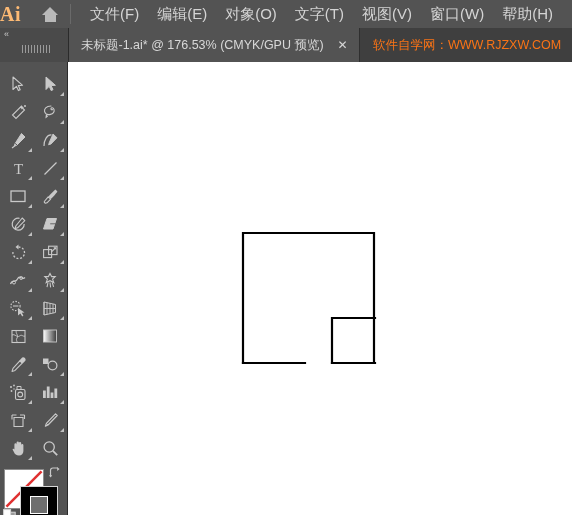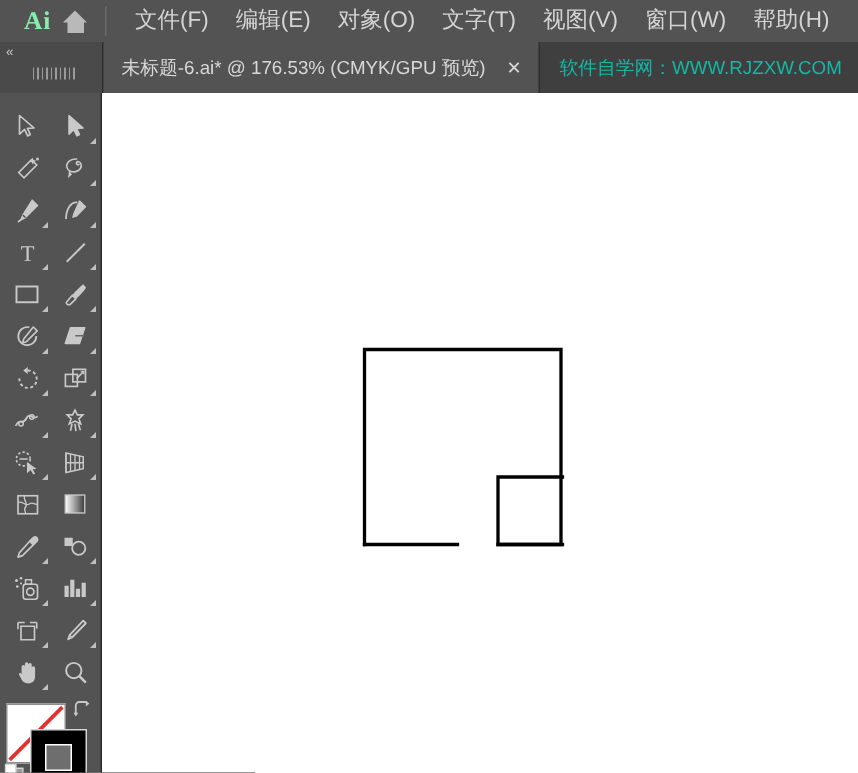--- a/index.html
+++ b/index.html
@@ -25,24 +25,24 @@
   #menubar {
     position: absolute;
     left: 0; top: 0;
     width: 572px; height: 28px;
     background: #535353;
     display: flex;
     align-items: center;
   }
   #ai-logo {
     width: 34px;
-    text-align: right;
-    font-size: 17px;
+    text-align: left;
+    font-size: 20px;
     font-weight: bold;
-    color: #86efac;
+    color: #fdba74;
     letter-spacing: .5px;
     font-family: "Liberation Serif", "DejaVu Serif", serif;
     line-height: 28px;
   }
   #home-btn {
     width: 32px; height: 28px;
     display: flex; align-items: center; justify-content: center;
   }
   .home-glyph {
     display: block;
@@ -137,21 +137,21 @@
     padding: 0 11px 0 14px;
     line-height: 34px;
   }
   #watermark-tab {
     position: absolute;
     left: 357px; top: 0;
     height: 34px;
     display: flex;
     align-items: center;
     padding-left: 13px;
-    color: #14b8a6;
+    color: #f97316;
     font-size: 12.5px;
     white-space: nowrap;
   }
 
   
   #toolbar {
     position: absolute;
     left: 0; top: 62px;
     width: 68px; height: 453px;
     background: #535353;
@@ -255,21 +255,21 @@
         <div class="menu-item">帮助(H)</div>
       </div>
   </div>
 
   <div id="tabbar">
     <div id="collapse-zone">
       <div id="collapse-arrows">«</div>
       <div id="tool-grip"></div>
     </div>
     <div id="doc-tab">
-      <span id="doc-tab-title">未标题-6.ai* @ 176.53% (CMYK/GPU 预览)</span>
+      <span id="doc-tab-title">未标题-1.ai* @ 176.53% (CMYK/GPU 预览)</span>
       <span id="doc-tab-close">✕</span>
     </div>
     <div id="watermark-tab" style="left: 360px;">软件自学网：WWW.RJZXW.COM</div>
   </div>
 
   <div id="toolbar">
 
     <div class="tool-cell" style="left:2px;  top:8px;">
       <svg width="16" height="16" viewBox="0 0 16 16">
           <path d="M3 1 L3 13.5 L6.4 10.3 L8.4 14.6 L10.2 13.7 L8.3 9.6 L12.6 9.3 Z" fill="none" stroke="#c9c9c9" stroke-width="1.1" stroke-linejoin="round"></path>

